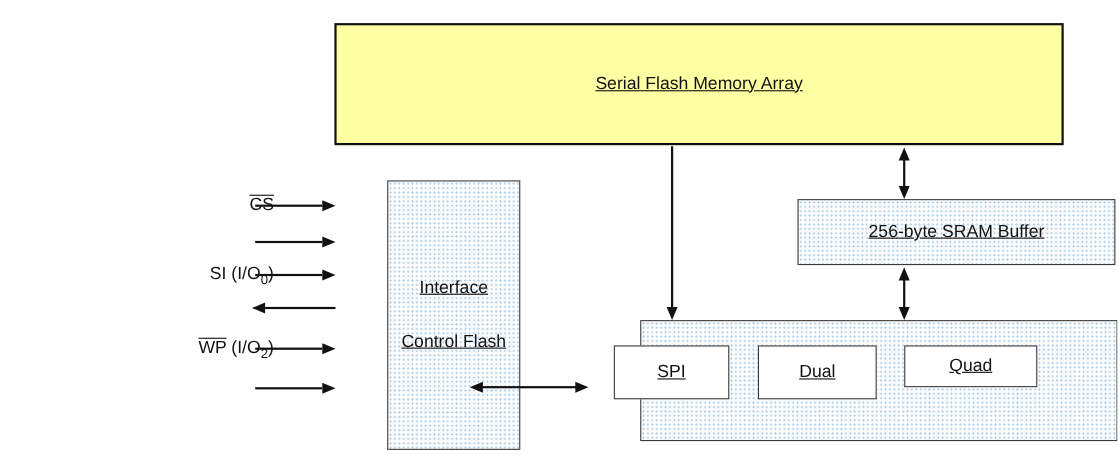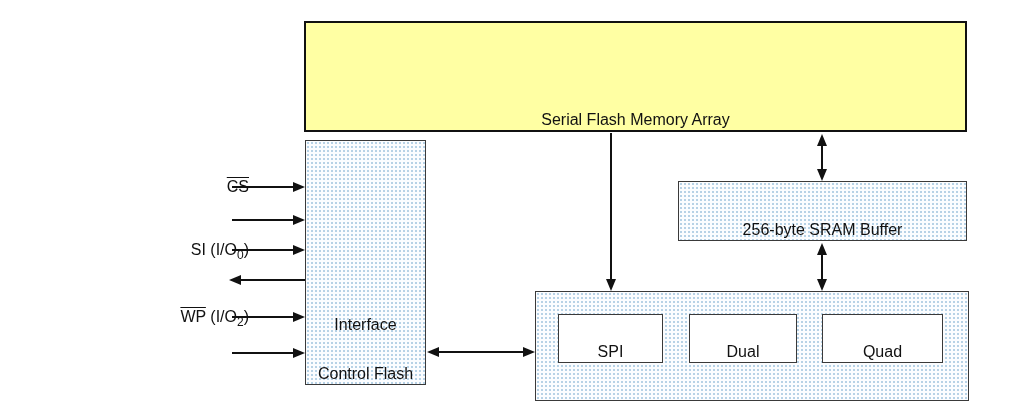--- a/index.html
+++ b/index.html
@@ -1,38 +1,38 @@
 <!DOCTYPE html>
 <html><head>
 <meta charset="utf-8">
 <style>
   html,body{margin:0;padding:0;background:#ffffff;}
   body{font-family:"Liberation Sans","DejaVu Sans",sans-serif;color:#111;}
   .canvas{position:relative;width:1016px;height:414px;background:#ffffff;overflow:hidden;}
 
   .box{position:absolute;box-sizing:border-box;display:flex;flex-direction:column;
-       align-items:center;justify-content:flex-end;text-align:center;}
+       align-items:center;justify-content:center;text-align:center;text-decoration:underline;}
   .lbl{font-size:16px;color:#111;line-height:20px;}
 
   .flash{left:304px;top:21px;width:663px;height:111px;
          background:#FFFFA3;border:2px solid #111111;}
 
   .stipple{background-color:#fbfdff;
            background-image:radial-gradient(#b7d2e6 1px, rgba(0,0,0,0) 1px);
            background-size:4px 4px;
-           border:1.5px solid #3a3a3a;}
+           border:1.5px solid #3a3a3a;margin-left:47px;}
 
-  .icl{left:305px;top:140px;width:121px;height:245px;gap:29px;}
+  .icl{left:305px;top:164px;width:121px;height:245px;gap:29px;}
   .sram{left:678px;top:181px;width:289px;height:60px;}
   .bus{left:535px;top:291px;width:434px;height:110px;}
 
   .inner{background:#ffffff;border:1.5px solid #3a3a3a;}
   .spi{left:558px;top:314px;width:105px;height:49px;}
   .dual{left:689px;top:314px;width:108px;height:49px;}
-  .quad{left:822px;top:314px;width:121px;height:49px;}
+  .quad{left:822px;top:314px;width:121px;height:38px;}
 
   .sig{position:absolute;left:4px;width:225px;text-align:right;
        font-size:16px;line-height:22px;white-space:nowrap;margin-left:20px;}
   .sig sub{font-size:12px;line-height:0;}
   .ov{text-decoration:overline;}
 
   .hline{position:absolute;height:2px;background:#111;}
   .vline{position:absolute;width:2px;background:#111;}
   .ah{position:absolute;width:0;height:0;}
   .ah-r{border-top:5px solid transparent;border-bottom:5px solid transparent;border-left:12px solid #111;}

